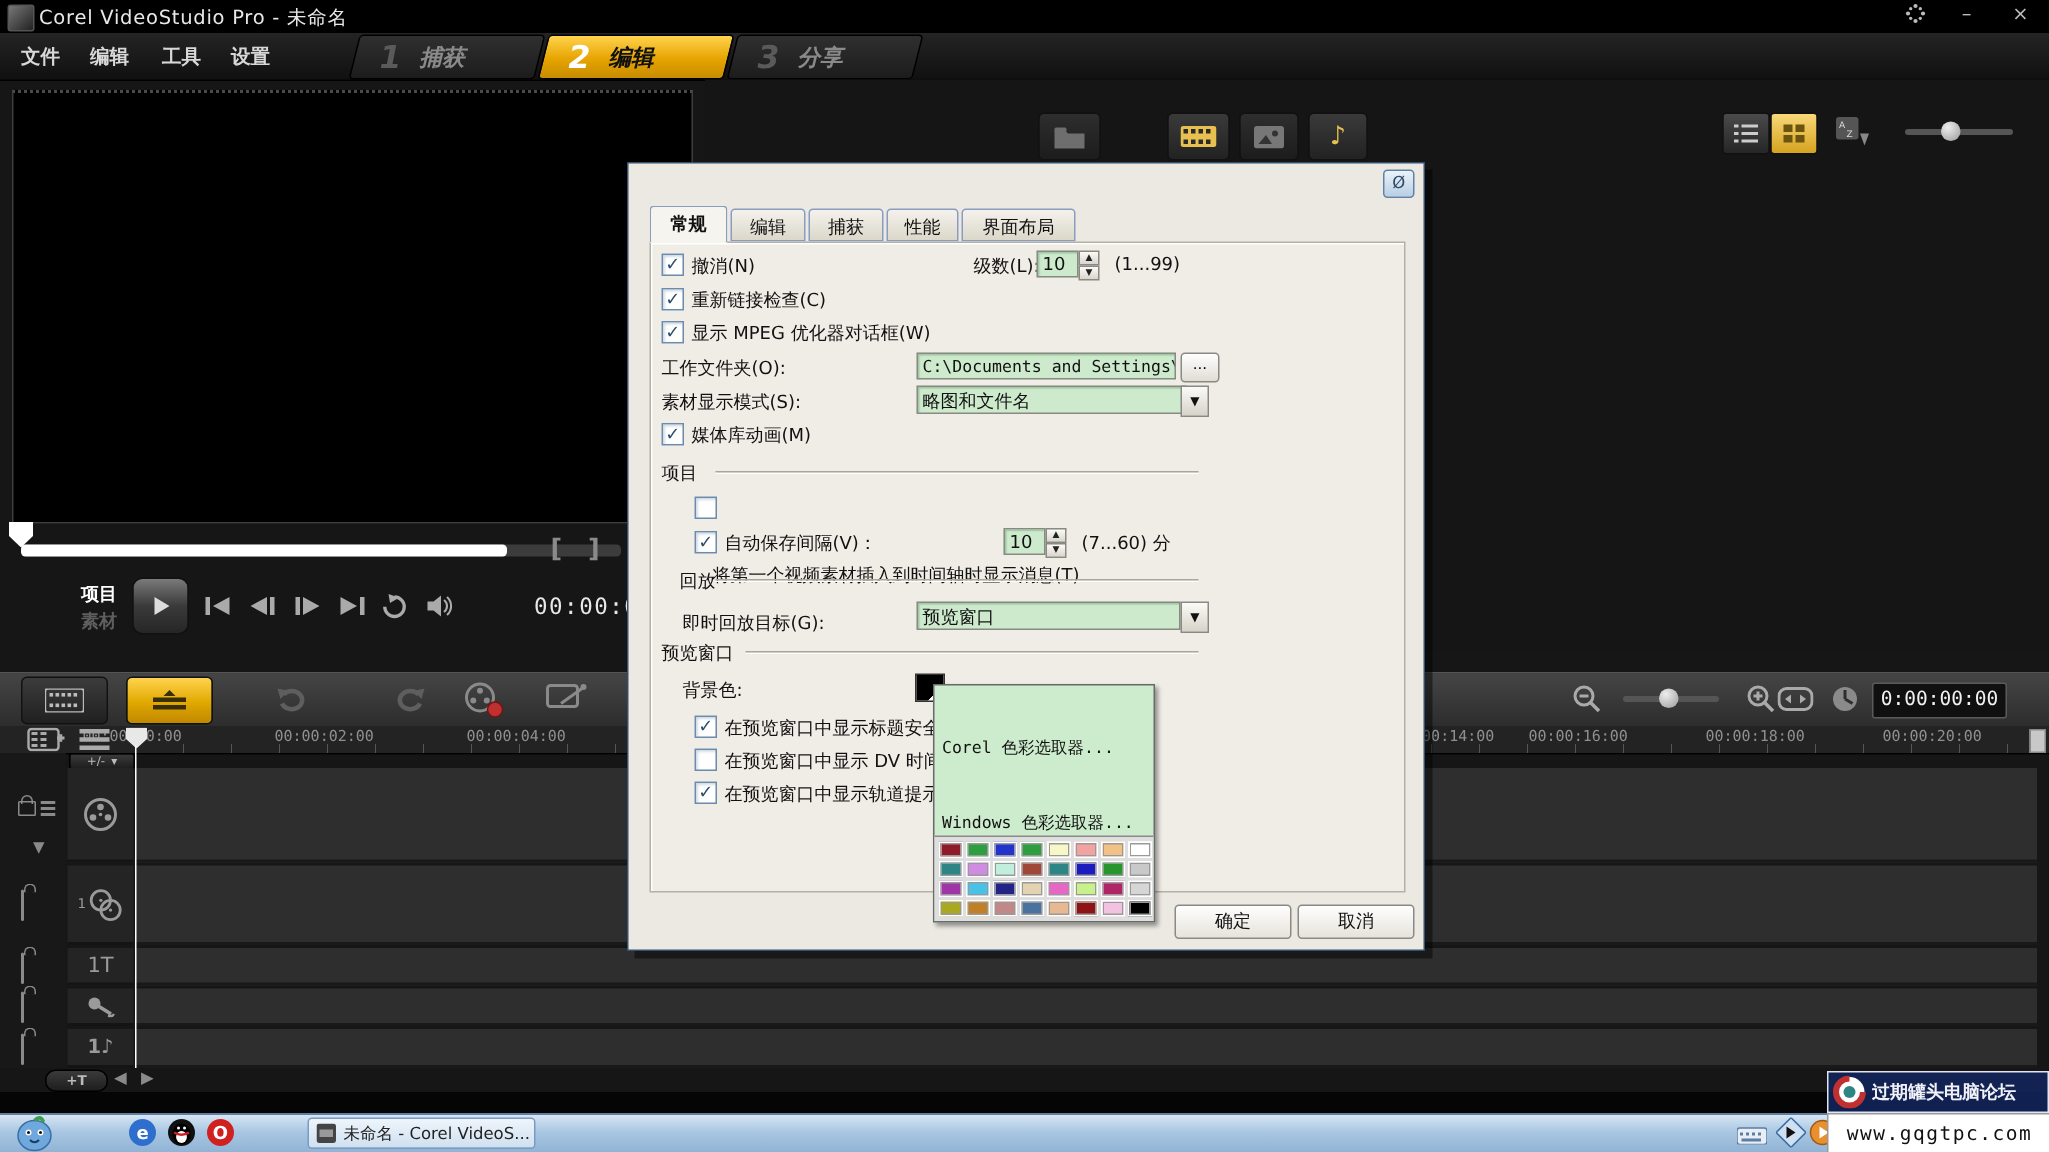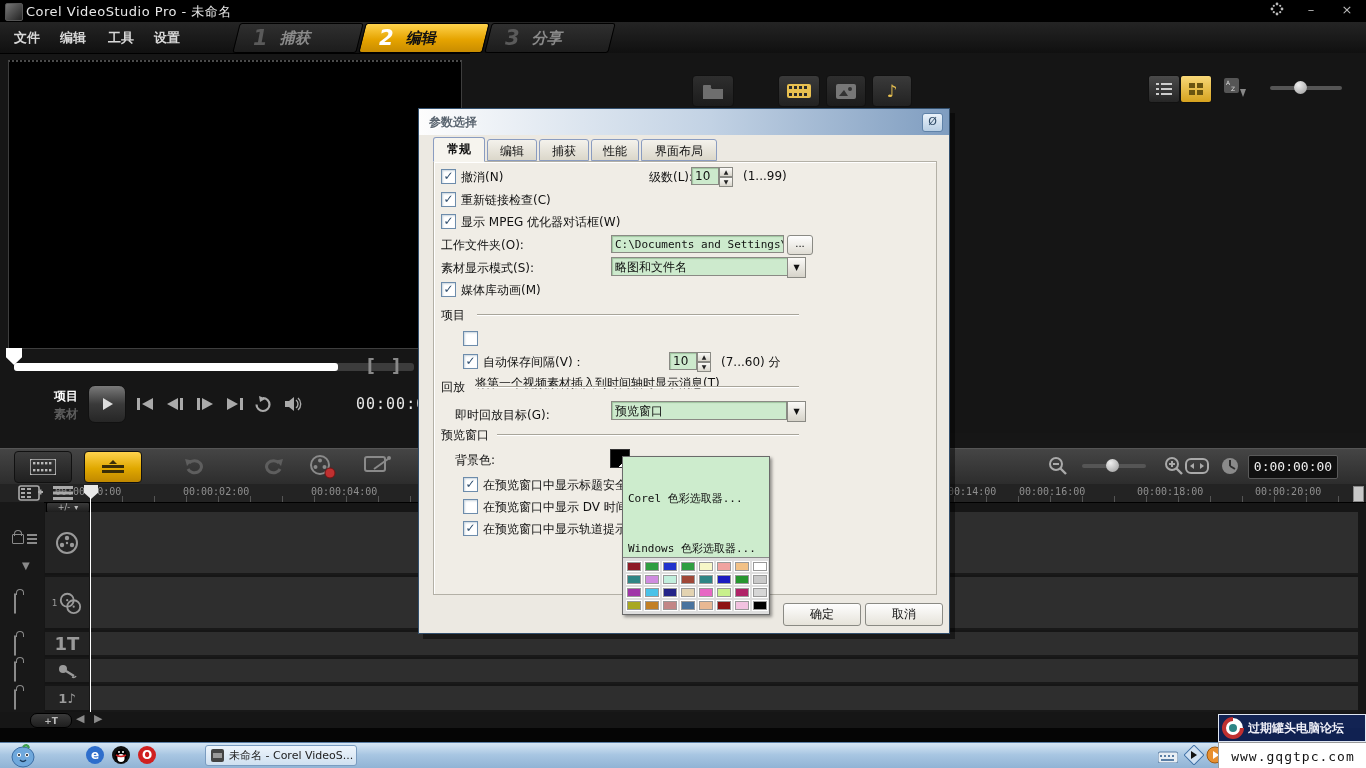--- a/index.html
+++ b/index.html
@@ -471,21 +471,21 @@
   </div>
   <div class="abs tcell" style="top:577px;height:51px;">
     <span style="font-size:9px;margin-right:1px;">1</span>
     <svg width="24" height="24" viewBox="0 0 26 26">
         <circle cx="10" cy="10" r="7" fill="none" stroke="#9a9a9a" stroke-width="2"></circle>
         <circle cx="17" cy="17" r="7" fill="none" stroke="#9a9a9a" stroke-width="2"></circle>
         <circle cx="10" cy="10" r="1.2" fill="#9a9a9a"></circle>
         <circle cx="17" cy="17" r="1.2" fill="#9a9a9a"></circle>
       </svg>
   </div>
-  <div class="abs tcell" style="top:632px;height:23px;font-size:18px;font-weight:bold;">
+  <div class="abs tcell" style="top:632px;height:23px;font-size:14px;font-weight:normal;">
     <span>1T</span>
   </div>
   <div class="abs tcell" style="top:659px;height:23px;">
     <svg width="20" height="16" viewBox="0 0 20 16">
         <ellipse cx="6" cy="6" rx="4" ry="4" fill="#9a9a9a"></ellipse>
         <path d="M9 8 L17 13" stroke="#9a9a9a" stroke-width="2.4"></path>
         <path d="M15 14 q3 1 4 -1" stroke="#9a9a9a" stroke-width="1.6" fill="none"></path>
       </svg>
   </div>
   <div class="abs tcell" style="top:686px;height:24px;font-size:13px;font-weight:bold;">
@@ -498,23 +498,20 @@
   <div class="abs trackrow" style="top:659px;height:23px;"></div>
   <div class="abs trackrow" style="top:686px;height:24px;"></div>
 
   <div class="abs minibtn" style="left:30px;top:713px;width:40px;height:13px;font-size:9px;font-weight:bold;">
     <span>+T</span>
   </div>
   <div class="abs" style="left:76px;top:712px;color:#8a8a8a;font-size:11px;">◀</div>
   <div class="abs" style="left:94px;top:712px;color:#8a8a8a;font-size:11px;">▶</div>
 
   <div class="abs dialog">
-    <div class="abs dlgtitle">
-      <span>参数选择</span>
-    </div>
     <div class="dlgclose">Ø</div>
 
     <div class="abs tab active" style="left:14px;width:52px;">常规</div>
     <div class="abs tab" style="left:68px;width:50px;">编辑</div>
     <div class="abs tab" style="left:120px;width:50px;">捕获</div>
     <div class="abs tab" style="left:172px;width:48px;">性能</div>
     <div class="abs tab" style="left:222px;width:76px;">界面布局</div>
 
     <div class="abs dlgbox"></div>
 
@@ -553,21 +550,21 @@
 
     <div class="abs cb" style="left:44px;top:245px;">✓</div>
     <div class="abs dtext" style="left:64px;top:245px;">自动保存间隔(V)：</div>
     <div class="abs greenfield" style="left:250px;top:243px;width:28px;height:18px;">10</div>
     <div class="abs spinbtns" style="left:278px;top:243px;height:18px;">
         <div>▲</div>
         <div>▼</div>
       </div>
     <div class="abs dtext" style="left:302px;top:245px;">(7...60) 分</div>
 
-    <div class="abs dtext" style="left:22px;top:270px;">回放</div>
+    <div class="abs dtext" style="left:34px;top:270px;">回放</div>
     <div class="abs sepline" style="left:58px;top:277px;width:322px;"></div>
 
     <div class="abs dtext" style="left:36px;top:298px;text-align:right;">即时回放目标(G):</div>
     <div class="abs greenfield" style="left:192px;top:292px;width:176px;height:19px;">预览窗口</div>
     <div class="abs dropbtn" style="left:368px;top:292px;height:19px;line-height:19px;">▼</div>
 
     <div class="abs dtext" style="left:22px;top:318px;">预览窗口</div>
     <div class="abs sepline" style="left:78px;top:325px;width:302px;"></div>
 
     <div class="abs dtext" style="left:36px;top:343px;">背景色:</div>

